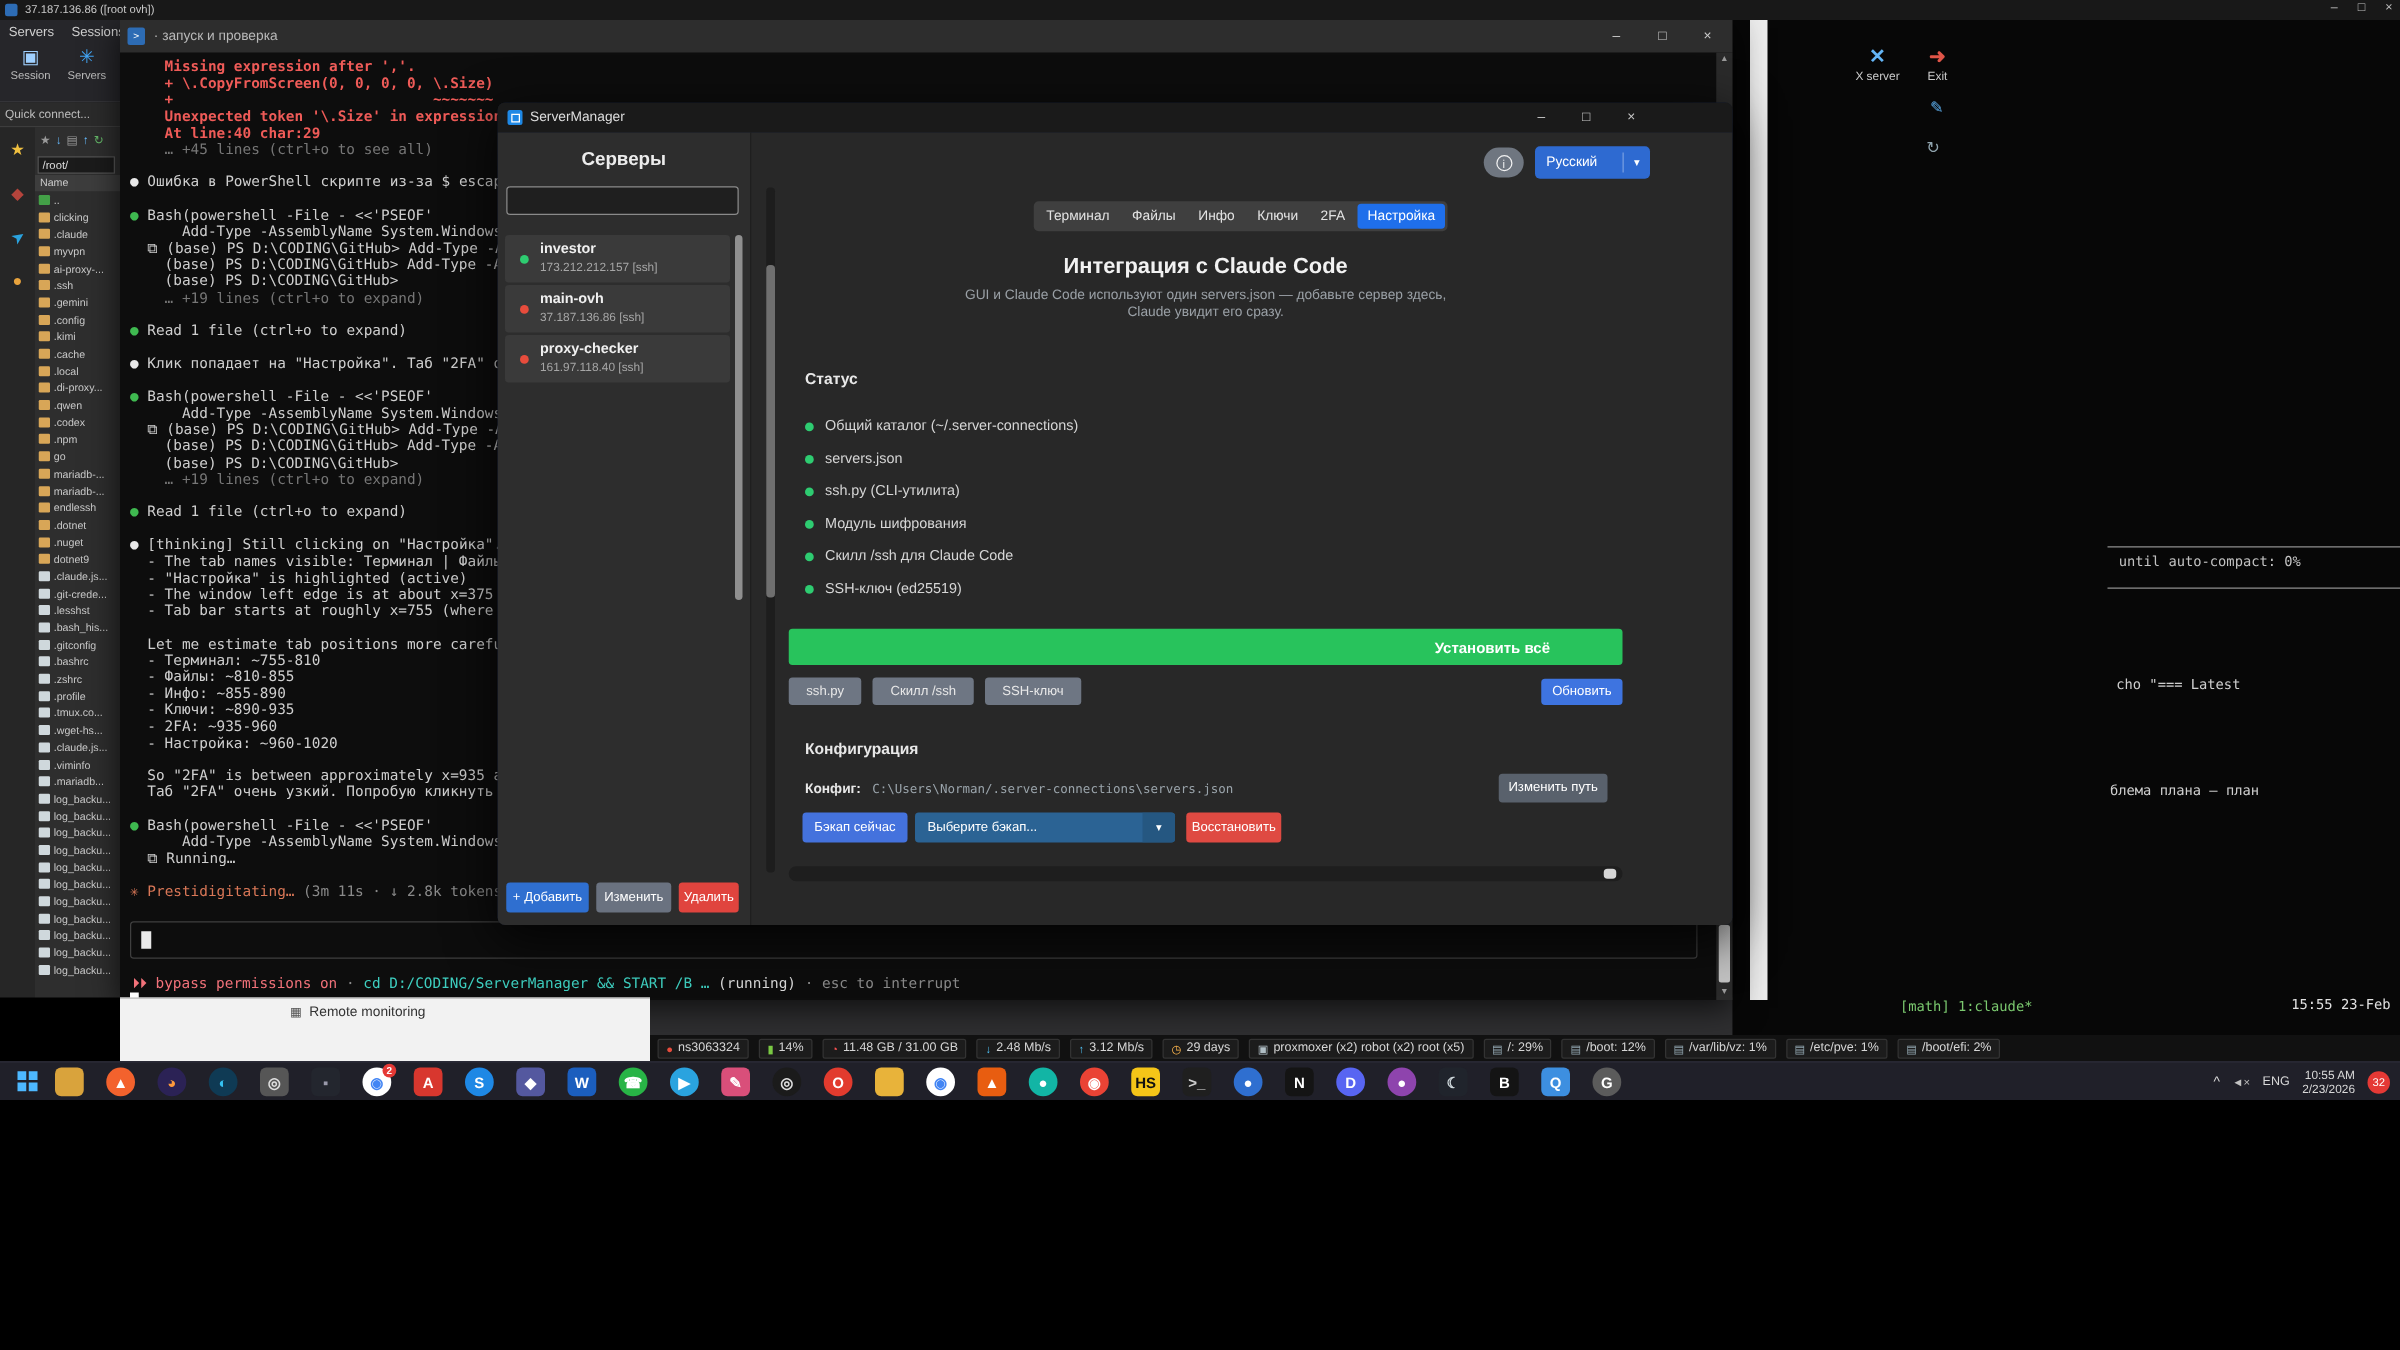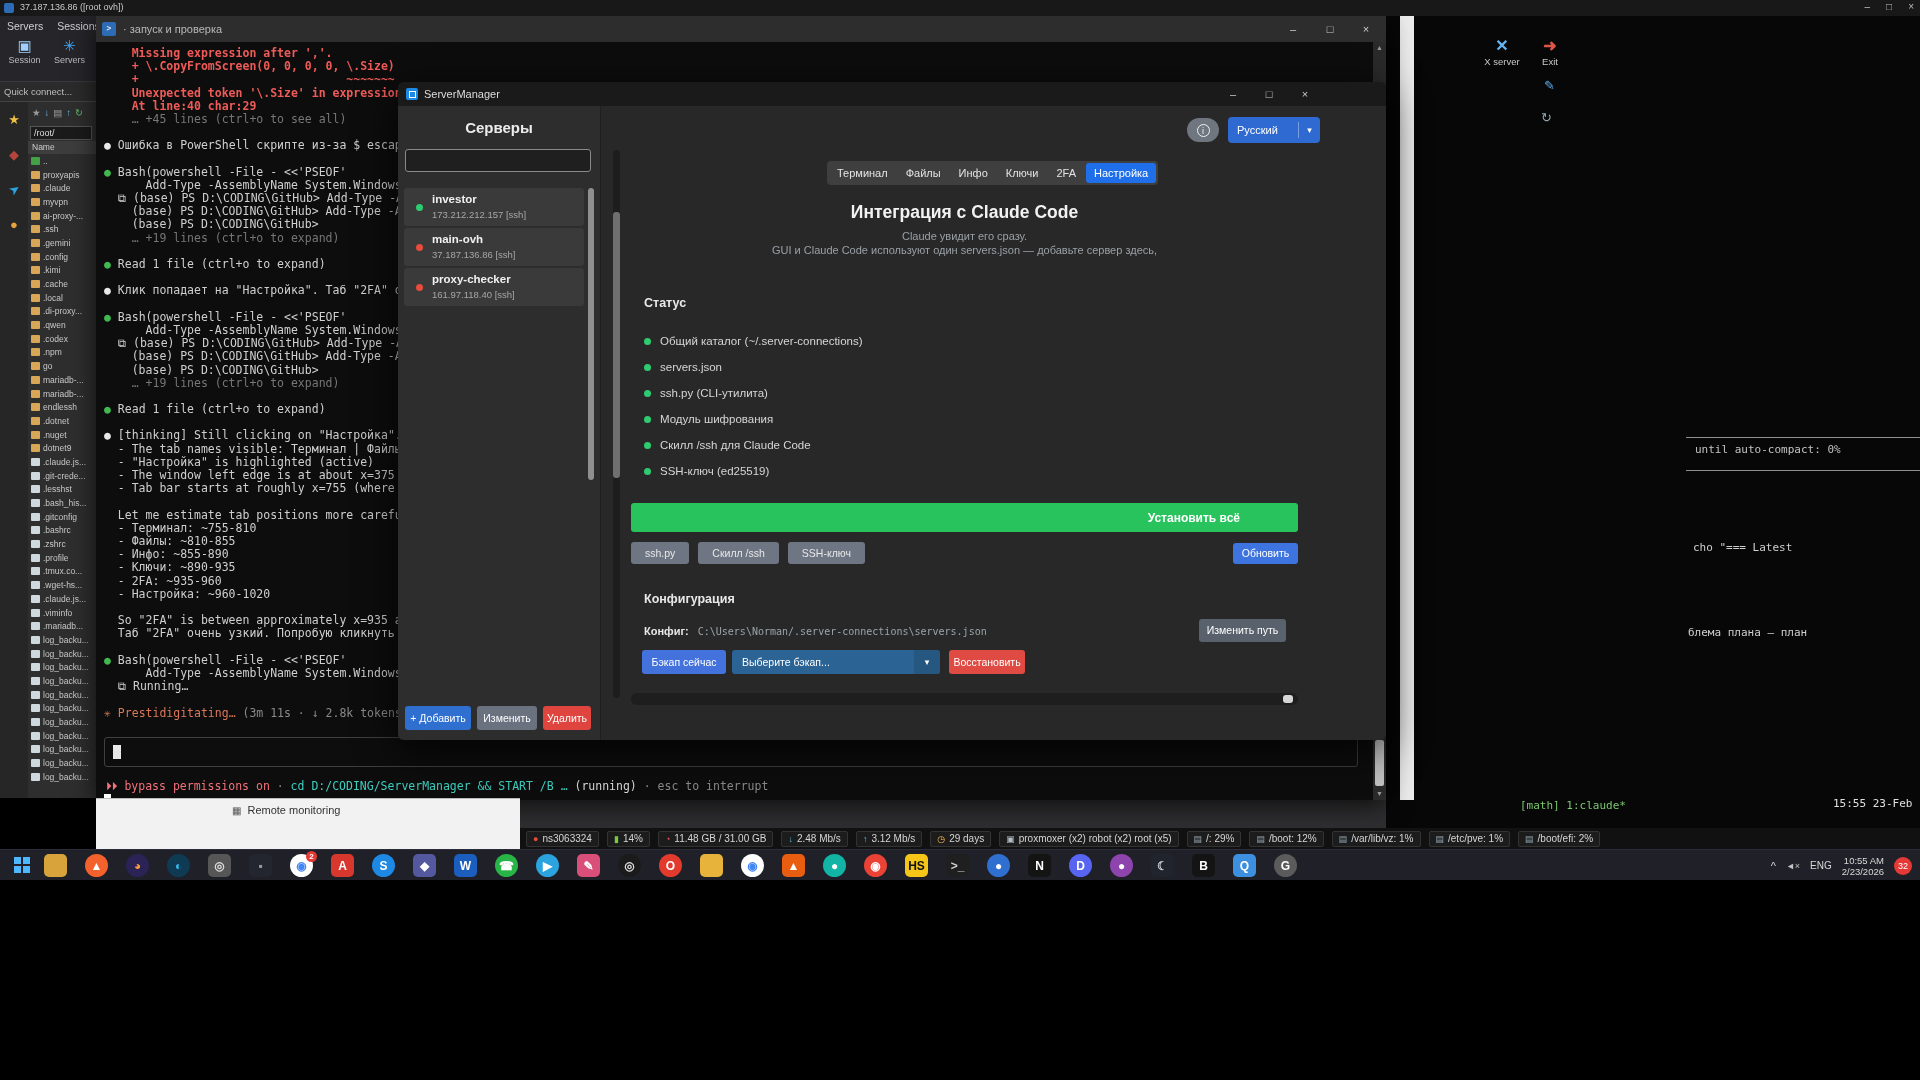--- a/index.html
+++ b/index.html
@@ -224,21 +224,21 @@
   <div class="thead">Name</div>
   <div>
 
       <div class="trow">
         <span class="ti up"></span>
         <span class="tn">..</span>
       </div>
 
       <div class="trow">
         <span class="ti folder"></span>
-        <span class="tn">proxyapis</span>
+        <span class="tn">clicking</span>
       </div>
 
       <div class="trow">
         <span class="ti folder"></span>
         <span class="tn">.claude</span>
       </div>
 
       <div class="trow">
         <span class="ti folder"></span>
         <span class="tn">myvpn</span>
@@ -727,22 +727,22 @@
         <span class="smtab">Инфо</span>
         <span class="smtab">Ключи</span>
         <span class="smtab">2FA</span>
         <span class="smtab active">Настройка</span>
       </div>
 
     <div class="abs smcol">
       <div class="abs h2">Интеграция с Claude Code</div>
       <div class="abs subs">
 
+          <div>GUI и Claude Code используют один servers.json — добавьте сервер здесь,</div>
           <div>Claude увидит его сразу.</div>
-          <div>GUI и Claude Code используют один servers.json — добавьте сервер здесь,</div>
         </div>
       <div class="abs h3" style="left:13px; top:190px;">Статус</div>
       <div class="abs stlist">
 
           <div class="sti">
             <span class="stdot"></span>
             <span>Общий каталог (~/.server-connections)</span>
           </div>
 
           <div class="sti">

